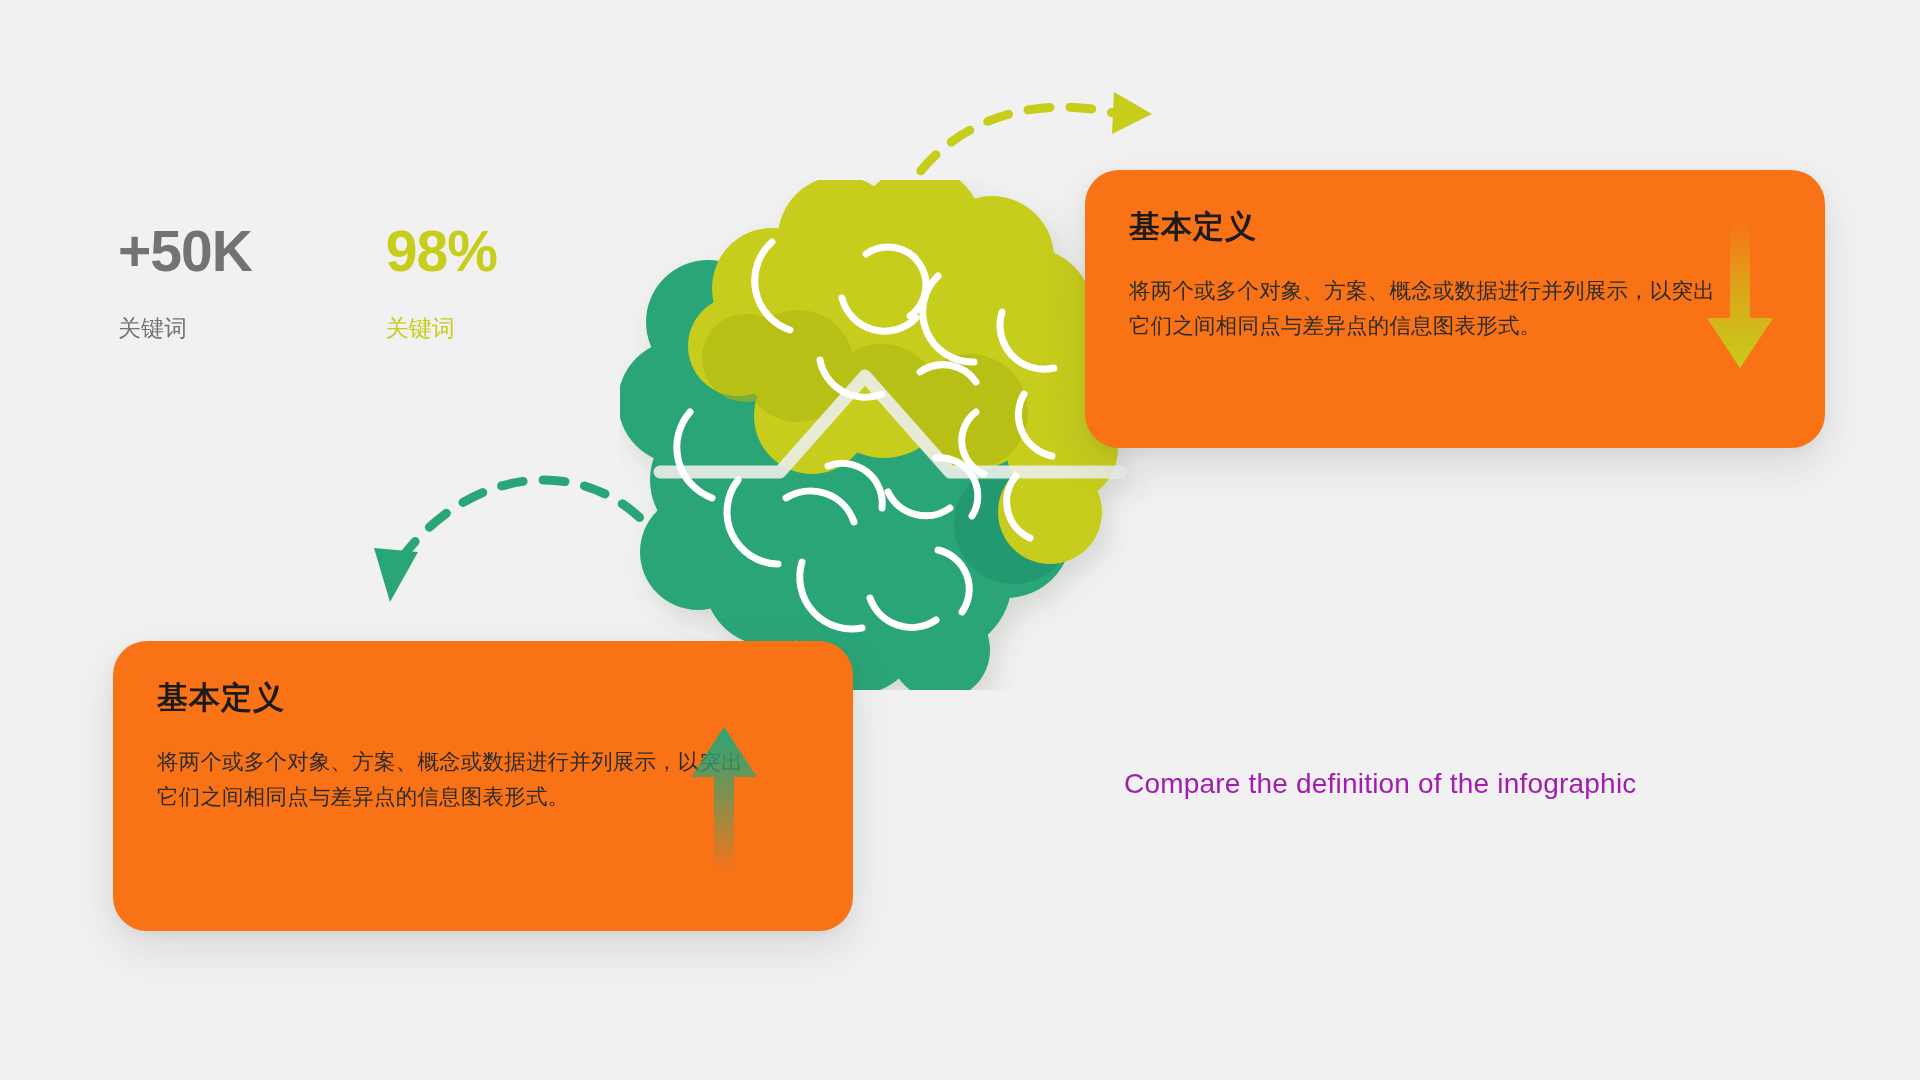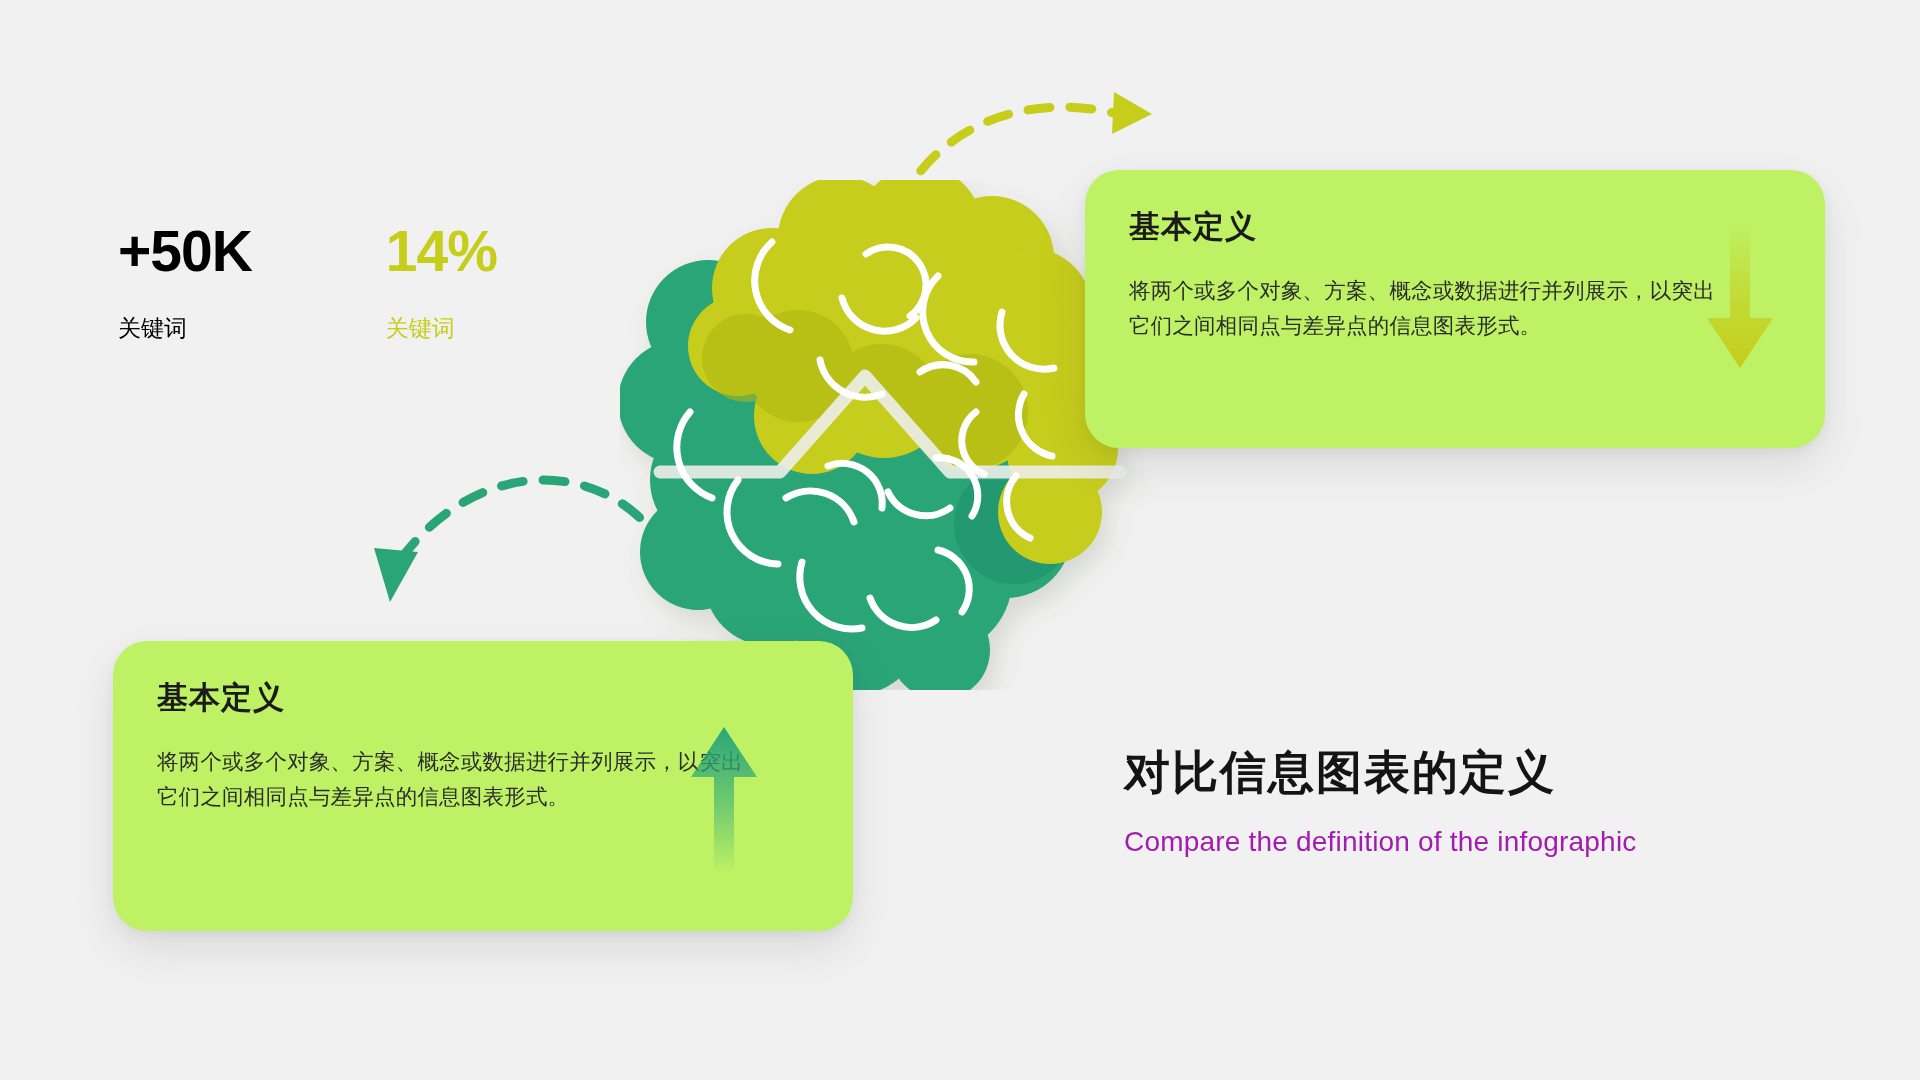--- a/index.html
+++ b/index.html
@@ -39,27 +39,27 @@
     line-height: 1.05;
     letter-spacing: -1px;
     white-space: nowrap;
   }
   .stat-label {
     font-size: 23px;
     line-height: 1.4;
     margin-top: 30px;
     white-space: nowrap;
   }
-  .stat-green .stat-value, .stat-green .stat-label { color: #000000; }
+  .stat-green .stat-value, .stat-green .stat-label { color: #737373; }
   .stat-olive .stat-value, .stat-olive .stat-label { color: #c6cd1a; }
 
   
   .card {
     position: absolute;
-    background: #bef264;
+    background: #f97316;
     border-radius: 34px;
     box-shadow: 0 18px 44px rgba(60,70,60,0.13),
                 0 4px 12px rgba(60,70,60,0.06);
     overflow: hidden;
   }
   .card-top { left: 1085px; top: 170px; width: 740px; height: 278px; }
   .card-bottom { left: 113px; top: 641px; width: 740px; height: 290px; }
 
   .card-inner {
     position: relative;
@@ -131,21 +131,21 @@
 <body>
 
 <div class="stage">
 
   <div class="stats">
     <div class="stat stat-green">
       <div class="stat-value">+50K</div>
       <div class="stat-label">关键词</div>
     </div>
     <div class="stat stat-olive">
-      <div class="stat-value">14%</div>
+      <div class="stat-value">98%</div>
       <div class="stat-label">关键词</div>
     </div>
   </div>
 
   <svg class="brain" viewBox="0 0 540 510">
     <defs>
       <clipPath id="clipTop">
         <path d="M0 0 H540 V300 L330 300 L245 200 L160 300 L0 300 Z"></path>
       </clipPath>
       <clipPath id="clipBottom">
@@ -286,17 +286,16 @@
             <stop offset="55%" stop-color="#2aa578" stop-opacity="0.5"></stop>
             <stop offset="100%" stop-color="#2aa578" stop-opacity="0"></stop>
           </linearGradient>
         </defs>
         <path d="M37 4 L70 54 H47 V150 H27 V54 H4 Z" fill="url(#gradUp)"></path>
       </svg>
     </div>
   </div>
 
   <div class="heading">
-    <div class="heading-cn">对比信息图表的定义</div>
     <div class="heading-en">Compare the definition of the infographic</div>
   </div>
 
 </div>
 
 </body></html>

